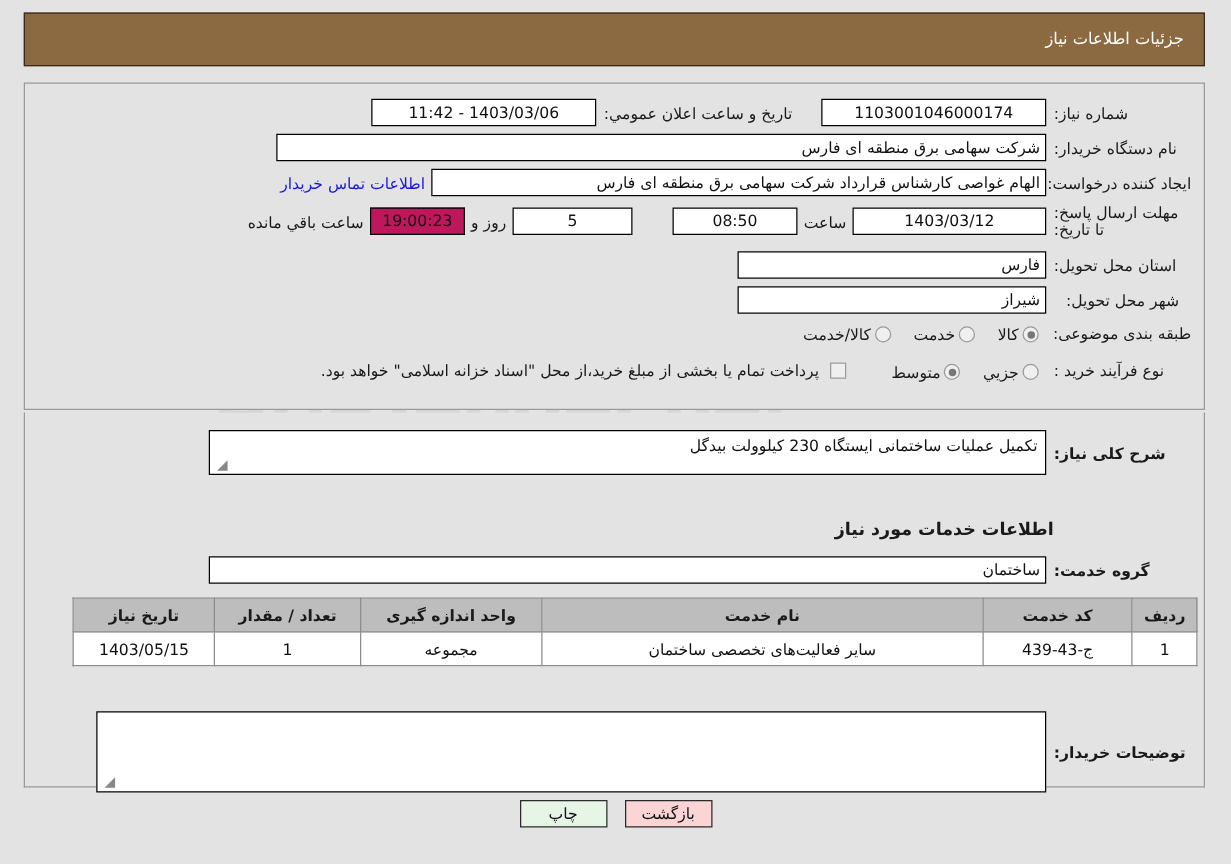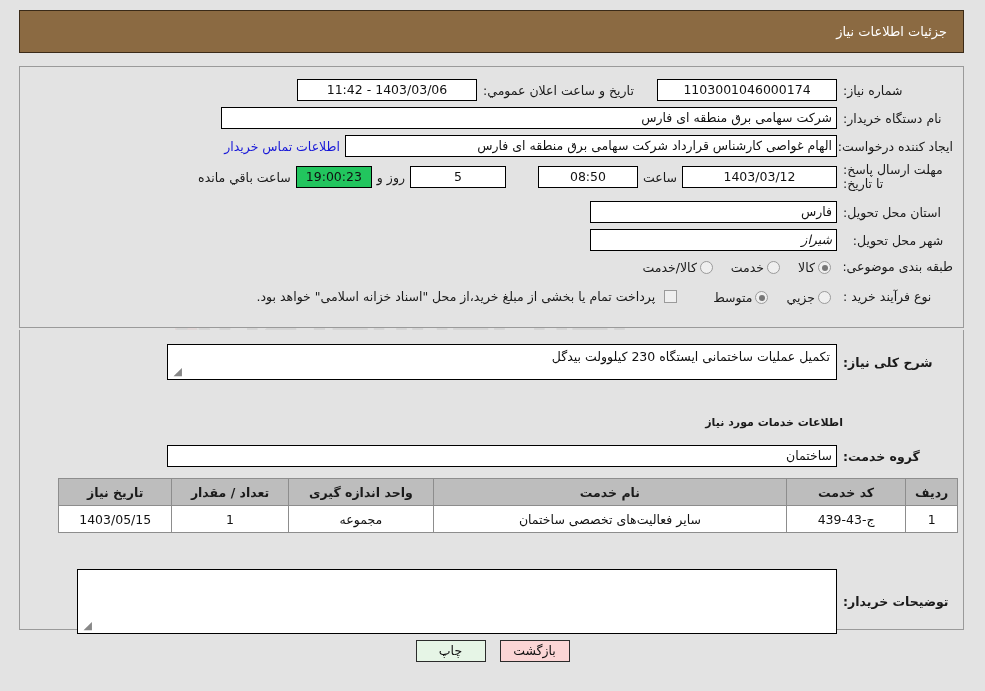--- a/index.html
+++ b/index.html
@@ -108,21 +108,21 @@
     box-sizing: border-box;
     height: 22px;
     line-height: 20px;
     font-size: 12.5px;
     color: #111;
     padding: 0 4px;
     text-align: center;
     overflow: hidden;
   }
   .fld.rt { text-align: right; }
-  .fld.cream { background: #22c55e; }
+  .fld.cream { background: #be185d; }
 
   .inline-txt {
     font-size: 12.5px;
     color: #1a1a1a;
     padding: 0 5px;
   }
   .link {
     font-size: 12.5px;
     color: #1818d8;
     cursor: pointer;
@@ -178,21 +178,21 @@
     left: 2px; bottom: 1px;
     width: 12px; height: 12px;
     color: #888;
     font-size: 11px;
     line-height: 12px;
   }
 
   
   .sec-head {
     position: absolute;
-    font-size: 11px;
+    font-size: 14px;
     font-weight: bold;
     color: #1a1a1a;
   }
 
   
   .tbl {
     position: absolute;
     border-collapse: collapse;
     font-size: 12.5px;
     direction: rtl;
@@ -288,21 +288,21 @@
     <span class="inline-txt">ساعت باقي مانده</span>
   </div>
 
   <div class="row" style="top:134px; right:10px;">
     <span class="lbl" style="width:110px;">استان محل تحویل:</span>
     <span class="fld rt" style="width:247px;">فارس</span>
   </div>
 
   <div class="row" style="top:162px; right:10px;">
     <span class="lbl" style="width:110px;text-align:center;">شهر محل تحویل:</span>
-    <span class="fld rt" style="width:247px;font-style:italic;">شیراز</span>
+    <span class="fld rt" style="width:247px;">شیراز</span>
   </div>
 
   <div class="row" style="top:190px; right:10px;">
     <span class="lbl" style="width:110px;">طبقه بندی موضوعی:</span>
     <span>
       <span class="radio on"></span><span class="radio-lab">کالا</span>
     </span>
     <span>
       <span class="radio"></span><span class="radio-lab">خدمت</span>
     </span>

